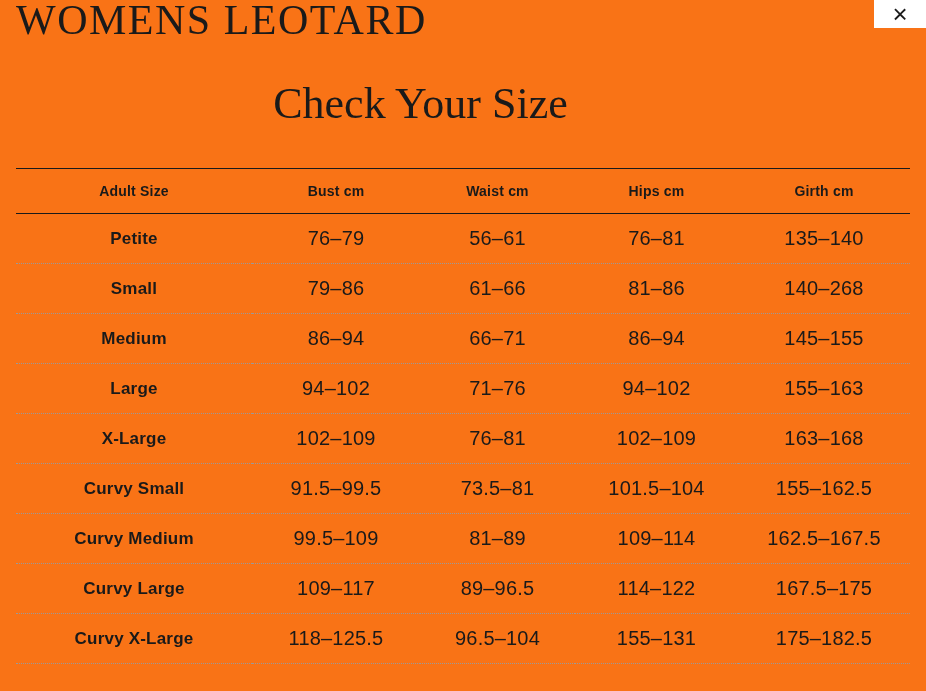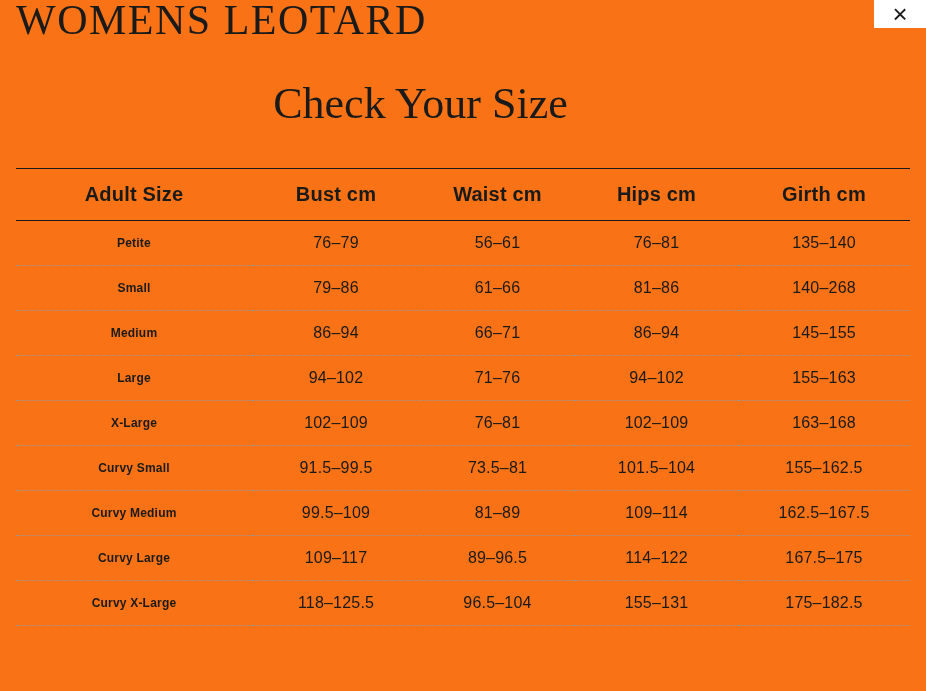--- a/index.html
+++ b/index.html
@@ -75,43 +75,43 @@
   }
 
   table.size-table {
     width: 894px;
     border-collapse: collapse;
     table-layout: fixed;
   }
 
   table.size-table thead th {
     font-family: "Liberation Sans", sans-serif;
-    font-size: 20px;
+    font-size: 14px;
     font-weight: 700;
     color: #1a1a1a;
     padding: 14px 0 14px 0;
     text-align: center;
     border-top: 1.5px solid #1a1a1a;
     border-bottom: 1.5px solid #1a1a1a;
     letter-spacing: 0.2px;
   }
 
   table.size-table tbody td {
     font-family: "Liberation Sans", sans-serif;
-    font-size: 16px;
+    font-size: 20px;
     color: #1a1a1a;
     padding: 13px 0 13px 0;
     text-align: center;
     border-bottom: 1.5px dotted #9a9a9a;
     letter-spacing: 0.2px;
   }
 
   table.size-table tbody td.rowlabel {
     font-weight: 700;
-    font-size: 12px;
+    font-size: 17px;
   }
 
   col.c0 { width: 236px; }
   col.c1 { width: 168px; }
   col.c2 { width: 155px; }
   col.c3 { width: 163px; }
   col.c4 { width: 172px; }
 </style>
 </head>
 <body>

